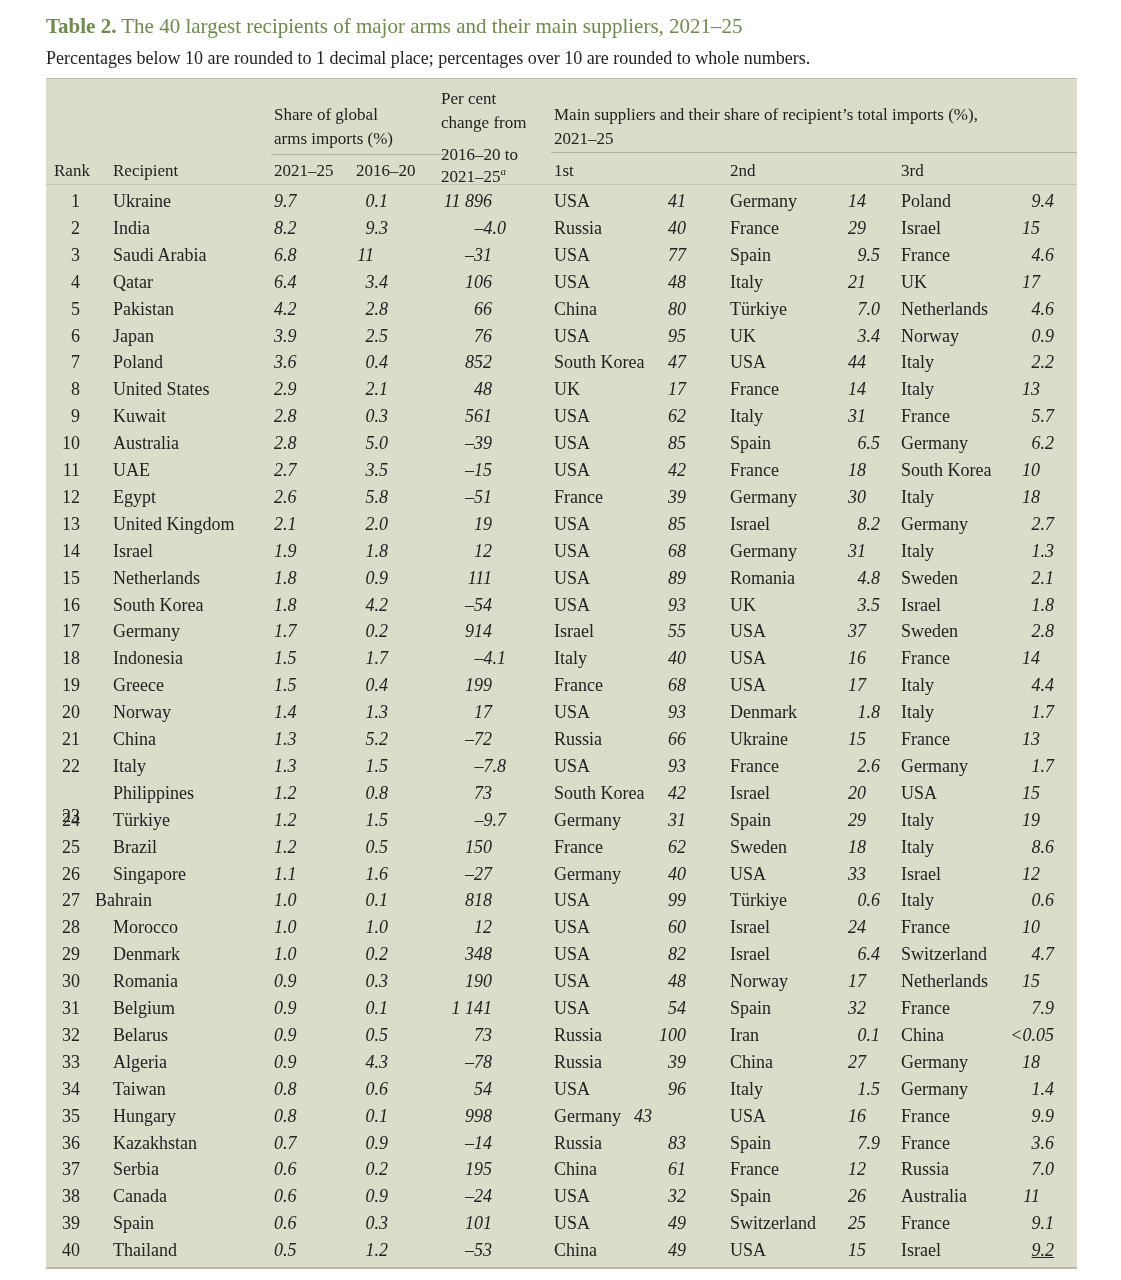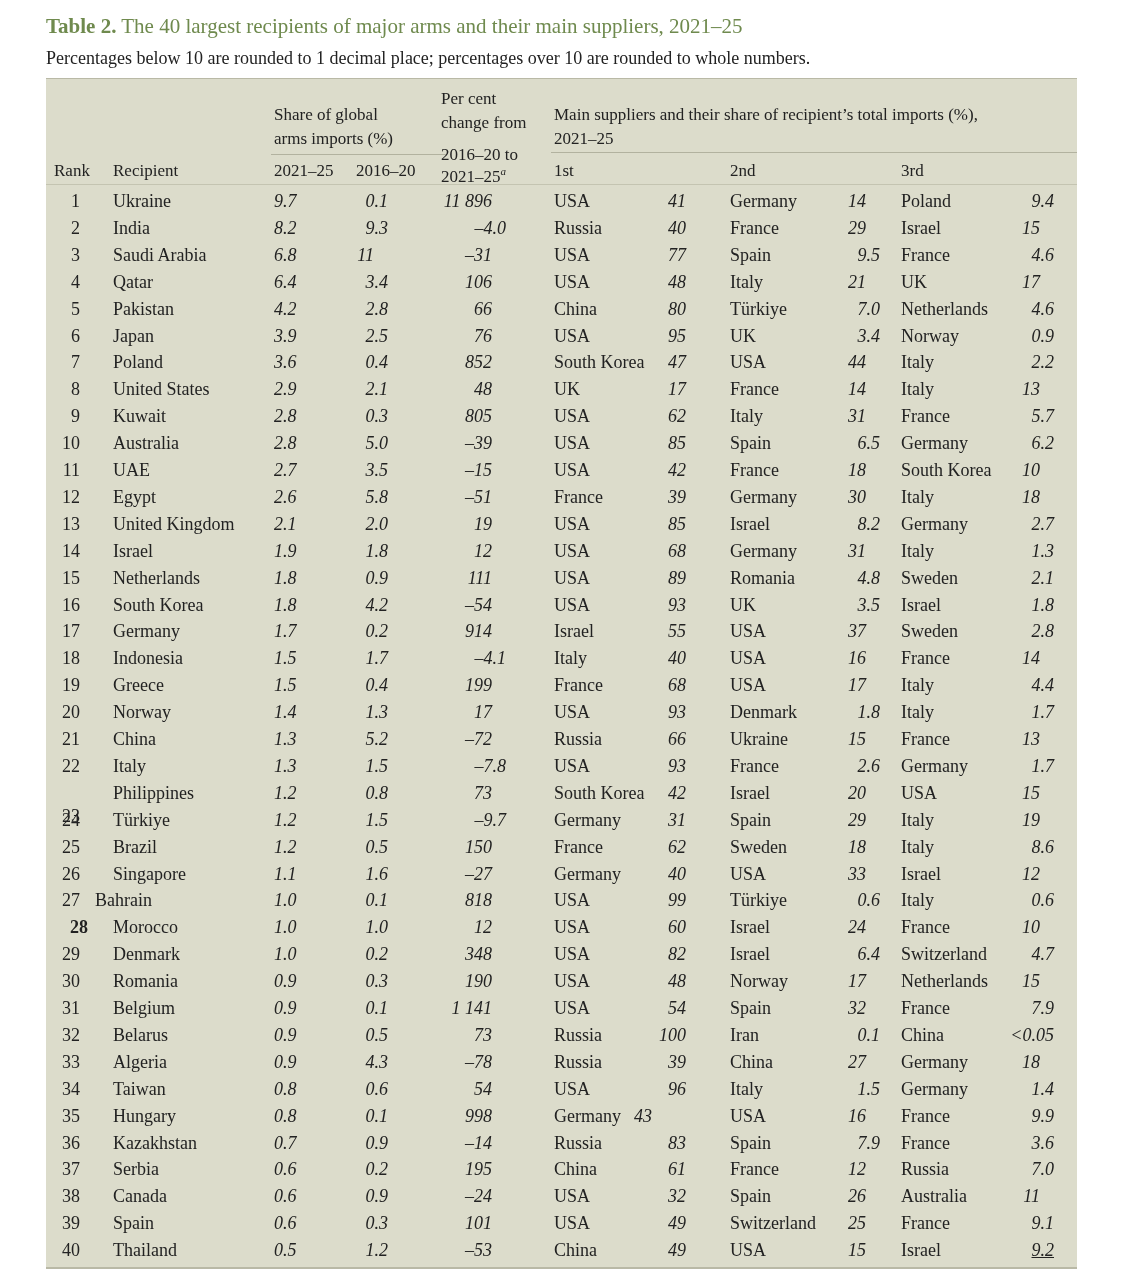--- a/index.html
+++ b/index.html
@@ -163,21 +163,21 @@
         <span class="c " style="left: 684px;">France</span>
         <span class="c it r" style="left: 780px; width: 40px; padding-right: 0px;">14</span>
         <span class="c " style="left: 855px;">Italy</span>
         <span class="c it r" style="left: 950px; width: 44px; padding-right: 0px;">13</span>
       </div>
       <div class="row" style="top: 324.2px;">
         <span class="c r" style="left: 8px; width: 26px;">9</span>
         <span class="c " style="left: 67px;">Kuwait</span>
         <span class="c it" style="left: 228px;">2.8</span>
         <span class="c it r" style="left: 288px; width: 54px;">0.3</span>
-        <span class="c it r" style="left: 380px; width: 66px; padding-right: 0px;">805</span>
+        <span class="c it r" style="left: 380px; width: 66px; padding-right: 0px;">561</span>
         <span class="c " style="left: 508px;">USA</span>
         <span class="c it r" style="left: 610px; width: 30px; padding-right: 0px;">62</span>
         <span class="c " style="left: 684px;">Italy</span>
         <span class="c it r" style="left: 780px; width: 40px; padding-right: 0px;">31</span>
         <span class="c " style="left: 855px;">France</span>
         <span class="c it r" style="left: 950px; width: 58px;">5.7</span>
       </div>
       <div class="row" style="top: 351.1px;">
         <span class="c r" style="left: 8px; width: 26px;">10</span>
         <span class="c " style="left: 67px;">Australia</span>
@@ -406,21 +406,21 @@
         <span class="c it r" style="left: 288px; width: 54px;">0.1</span>
         <span class="c it r" style="left: 380px; width: 66px; padding-right: 0px;">818</span>
         <span class="c " style="left: 508px;">USA</span>
         <span class="c it r" style="left: 610px; width: 30px; padding-right: 0px;">99</span>
         <span class="c " style="left: 684px;">Türkiye</span>
         <span class="c it r" style="left: 780px; width: 54px;">0.6</span>
         <span class="c " style="left: 855px;">Italy</span>
         <span class="c it r" style="left: 950px; width: 58px;">0.6</span>
       </div>
       <div class="row" style="top: 835.3px;">
-        <span class="c r" style="left: 16px; width: 26px; font-weight: bold;">28</span>
+        <span class="c r" style="left: 8px; width: 26px;">28</span>
         <span class="c " style="left: 67px;">Morocco</span>
         <span class="c it" style="left: 228px;">1.0</span>
         <span class="c it r" style="left: 288px; width: 54px;">1.0</span>
         <span class="c it r" style="left: 380px; width: 66px; padding-right: 0px;">12</span>
         <span class="c " style="left: 508px;">USA</span>
         <span class="c it r" style="left: 610px; width: 30px; padding-right: 0px;">60</span>
         <span class="c " style="left: 684px;">Israel</span>
         <span class="c it r" style="left: 780px; width: 40px; padding-right: 0px;">24</span>
         <span class="c " style="left: 855px;">France</span>
         <span class="c it r" style="left: 950px; width: 44px; padding-right: 0px;">10</span>

